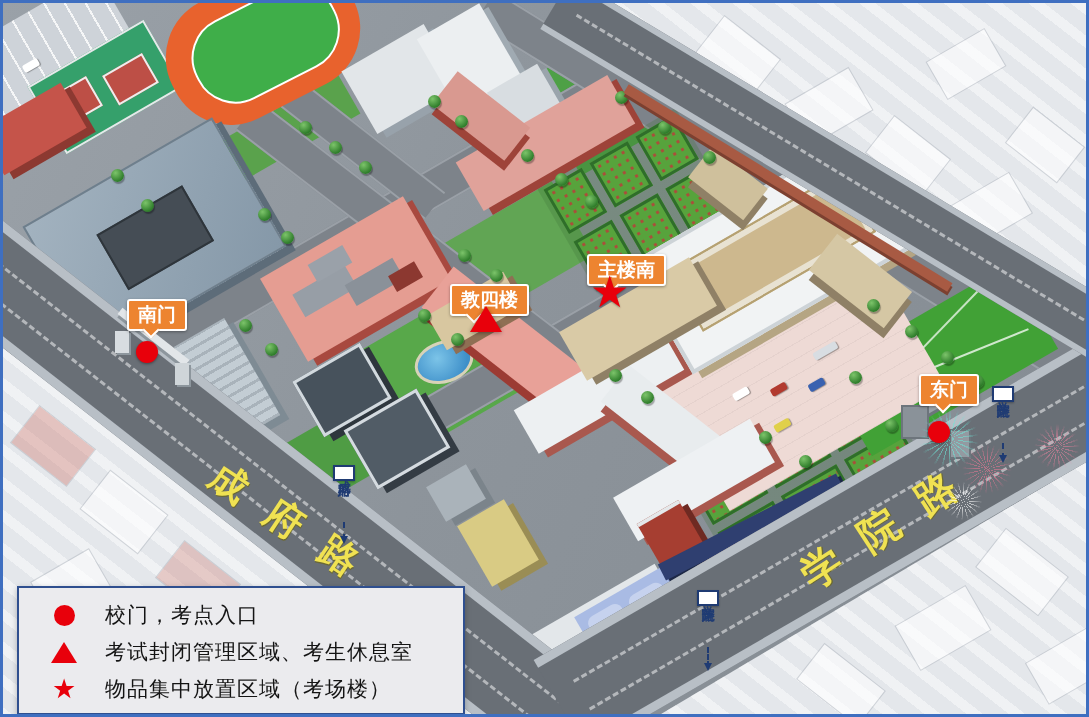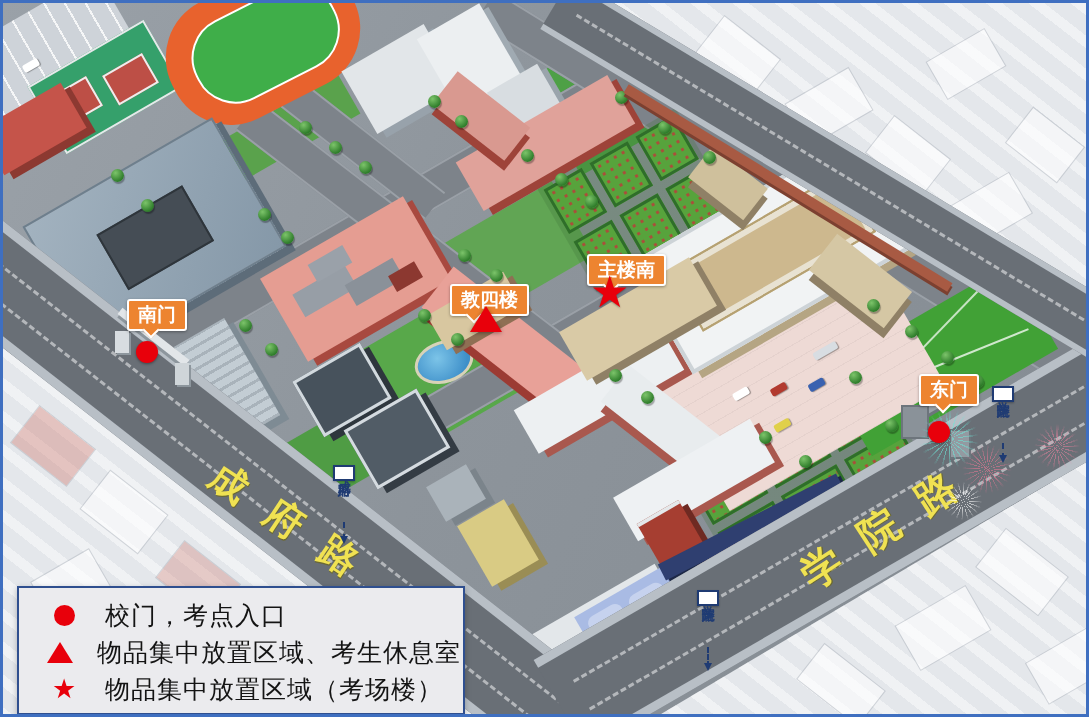--- a/index.html
+++ b/index.html
@@ -27,21 +27,21 @@
   .sign{position:absolute;background:#fff;border:2px solid #1f3b73;color:#1f3b73;font-size:13px;font-weight:bold;line-height:1.05;padding:3px 2px;writing-mode:vertical-rl;text-orientation:upright;letter-spacing:2px;z-index:30;box-shadow:0 1px 2px rgba(0,0,0,.3);}
   .sarrow{position:absolute;width:0;border-left:2px dashed #1f3b73;z-index:30;}
   .sarrow::after{content:"";position:absolute;left:-5px;bottom:-8px;border:4px solid transparent;border-top:8px solid #1f3b73;}
   .dot{position:absolute;width:22px;height:22px;border-radius:50%;background:#e8000b;box-shadow:0 1px 3px rgba(0,0,0,.4);z-index:30;}
   .tri{position:absolute;width:0;height:0;border-left:16px solid transparent;border-right:16px solid transparent;border-bottom:26px solid #e8000b;filter:drop-shadow(0 1px 2px rgba(0,0,0,.4));z-index:30;}
   .star{position:absolute;color:#e8000b;font-size:44px;line-height:1;text-shadow:0 1px 2px rgba(0,0,0,.35);z-index:30;}
   .roadname{position:absolute;color:#f0e252;font-weight:bold;font-size:38px;letter-spacing:28px;text-shadow:1px 1px 0 rgba(110,100,0,.55);z-index:7;white-space:nowrap;}
   .legend{position:absolute;left:14px;top:583px;width:448px;height:129px;box-sizing:border-box;background:#ebebee;border:2px solid #2f4f8f;z-index:40;box-shadow:0 2px 6px rgba(0,0,0,.25);}
   .lrow{position:absolute;left:28px;right:8px;height:34px;display:flex;align-items:center;gap:24px;}
   .lmark{width:34px;display:flex;justify-content:center;align-items:center;}
-  .ltext{font-size:25px;color:#141414;letter-spacing:1px;white-space:nowrap;}
+  .ltext{font-size:21px;color:#141414;letter-spacing:1px;white-space:nowrap;}
   .lcircle{width:21px;height:21px;border-radius:50%;background:#e8000b;}
   .ltri{width:0;height:0;border-left:13px solid transparent;border-right:13px solid transparent;border-bottom:21px solid #e8000b;}
   .lstar{color:#e8000b;font-size:27px;line-height:1;}
   .fw{position:absolute;border-radius:50%;z-index:8;
       -webkit-mask:radial-gradient(circle,#000 0 32%,transparent 68%);
       mask:radial-gradient(circle,#000 0 32%,transparent 68%);}
 </style>
 </head>
 <body>
 
@@ -256,21 +256,21 @@
     <div class="lrow" style="top:10px;">
       <div class="lmark">
           <div class="lcircle"></div>
         </div>
       <div class="ltext">校门，考点入口</div>
     </div>
     <div class="lrow" style="top:47px;">
       <div class="lmark">
           <div class="ltri"></div>
         </div>
-      <div class="ltext">物品集中放置区域、考生休息室</div>
+      <div class="ltext">考试封闭管理区域、考生休息室</div>
     </div>
     <div class="lrow" style="top:84px;">
       <div class="lmark lstar">★</div>
       <div class="ltext">物品集中放置区域（考场楼）</div>
     </div>
   </div>
 
 </div>
 
 </body></html>

